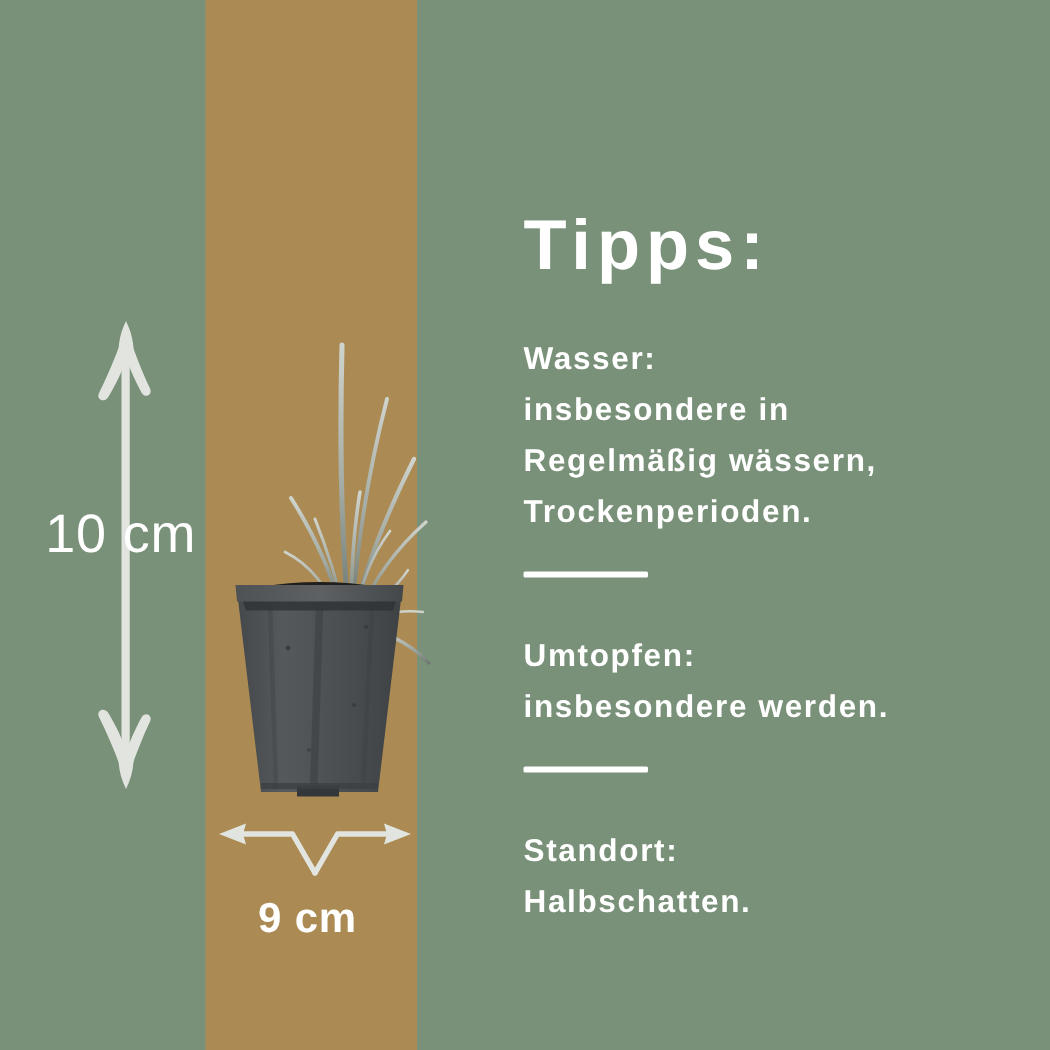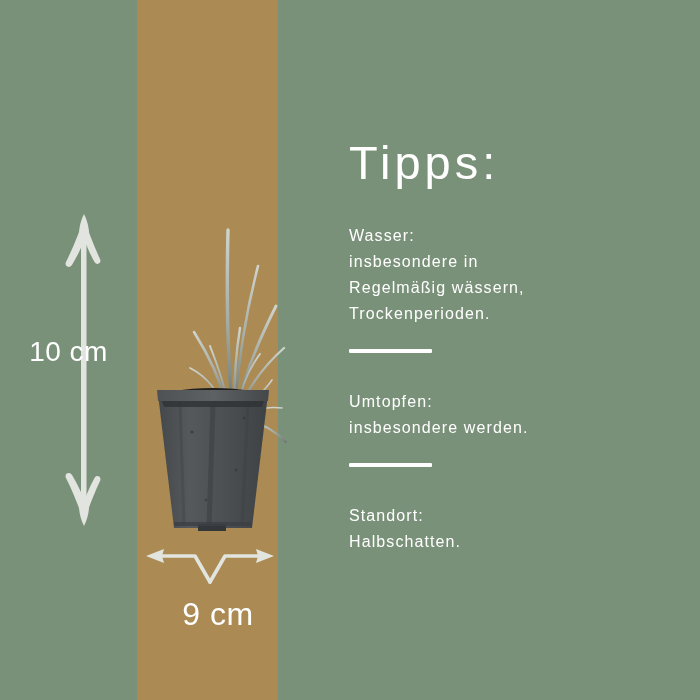--- a/index.html
+++ b/index.html
@@ -36,46 +36,48 @@
   }
   .v-measure svg { display: block; }
 
   .label-10cm {
     position: absolute;
     left: 0px;
     top: 338px;
     width: 137px;
     text-align: center;
     color: #ffffff;
-    font-size: 28px;
+    font-size: 36px;
     letter-spacing: 0.5px;
     line-height: 1;
     font-family: "Liberation Sans", sans-serif;
+    padding-left: 12px;
   }
 
   
   .h-measure {
     position: absolute;
     left: 140px;
     top: 538px;
     width: 140px;
     height: 55px;
   }
   .h-measure svg { display: block; }
 
   .label-9cm {
     position: absolute;
-    left: 148px;
+    left: 135px;
     top: 598px;
     width: 140px;
     text-align: center;
     color: #ffffff;
-    font-size: 32px;
+    font-size: 28px;
     letter-spacing: 0.5px;
     line-height: 1;
+    font-weight: bold;
   }
 
   
   .plant-wrap {
     position: absolute;
     left: 140px;
     top: 170px;
     width: 150px;
     height: 365px;
   }
@@ -87,28 +89,28 @@
     left: 349px;
     top: 138px;
     width: 330px;
   }
   .tips-title {
     color: #ffffff;
     font-size: 47px;
     letter-spacing: 4px;
     line-height: 1.05;
     margin: 0 0 26px 0;
-    font-weight: 400;
+    font-weight: 700;
   }
   .tip-block {
     color: #ffffff;
-    font-size: 16px;
+    font-size: 21px;
     letter-spacing: 1.1px;
     line-height: 1.62;
-    font-weight: 400;
+    font-weight: 700;
     white-space: nowrap;
     margin-top: 36px;
   }
   .tip-line { display: block; }
   .divider {
     width: 83px;
     height: 4px;
     background: #ffffff;
     margin: 22px 0 20px 0;
     border-radius: 1px;

